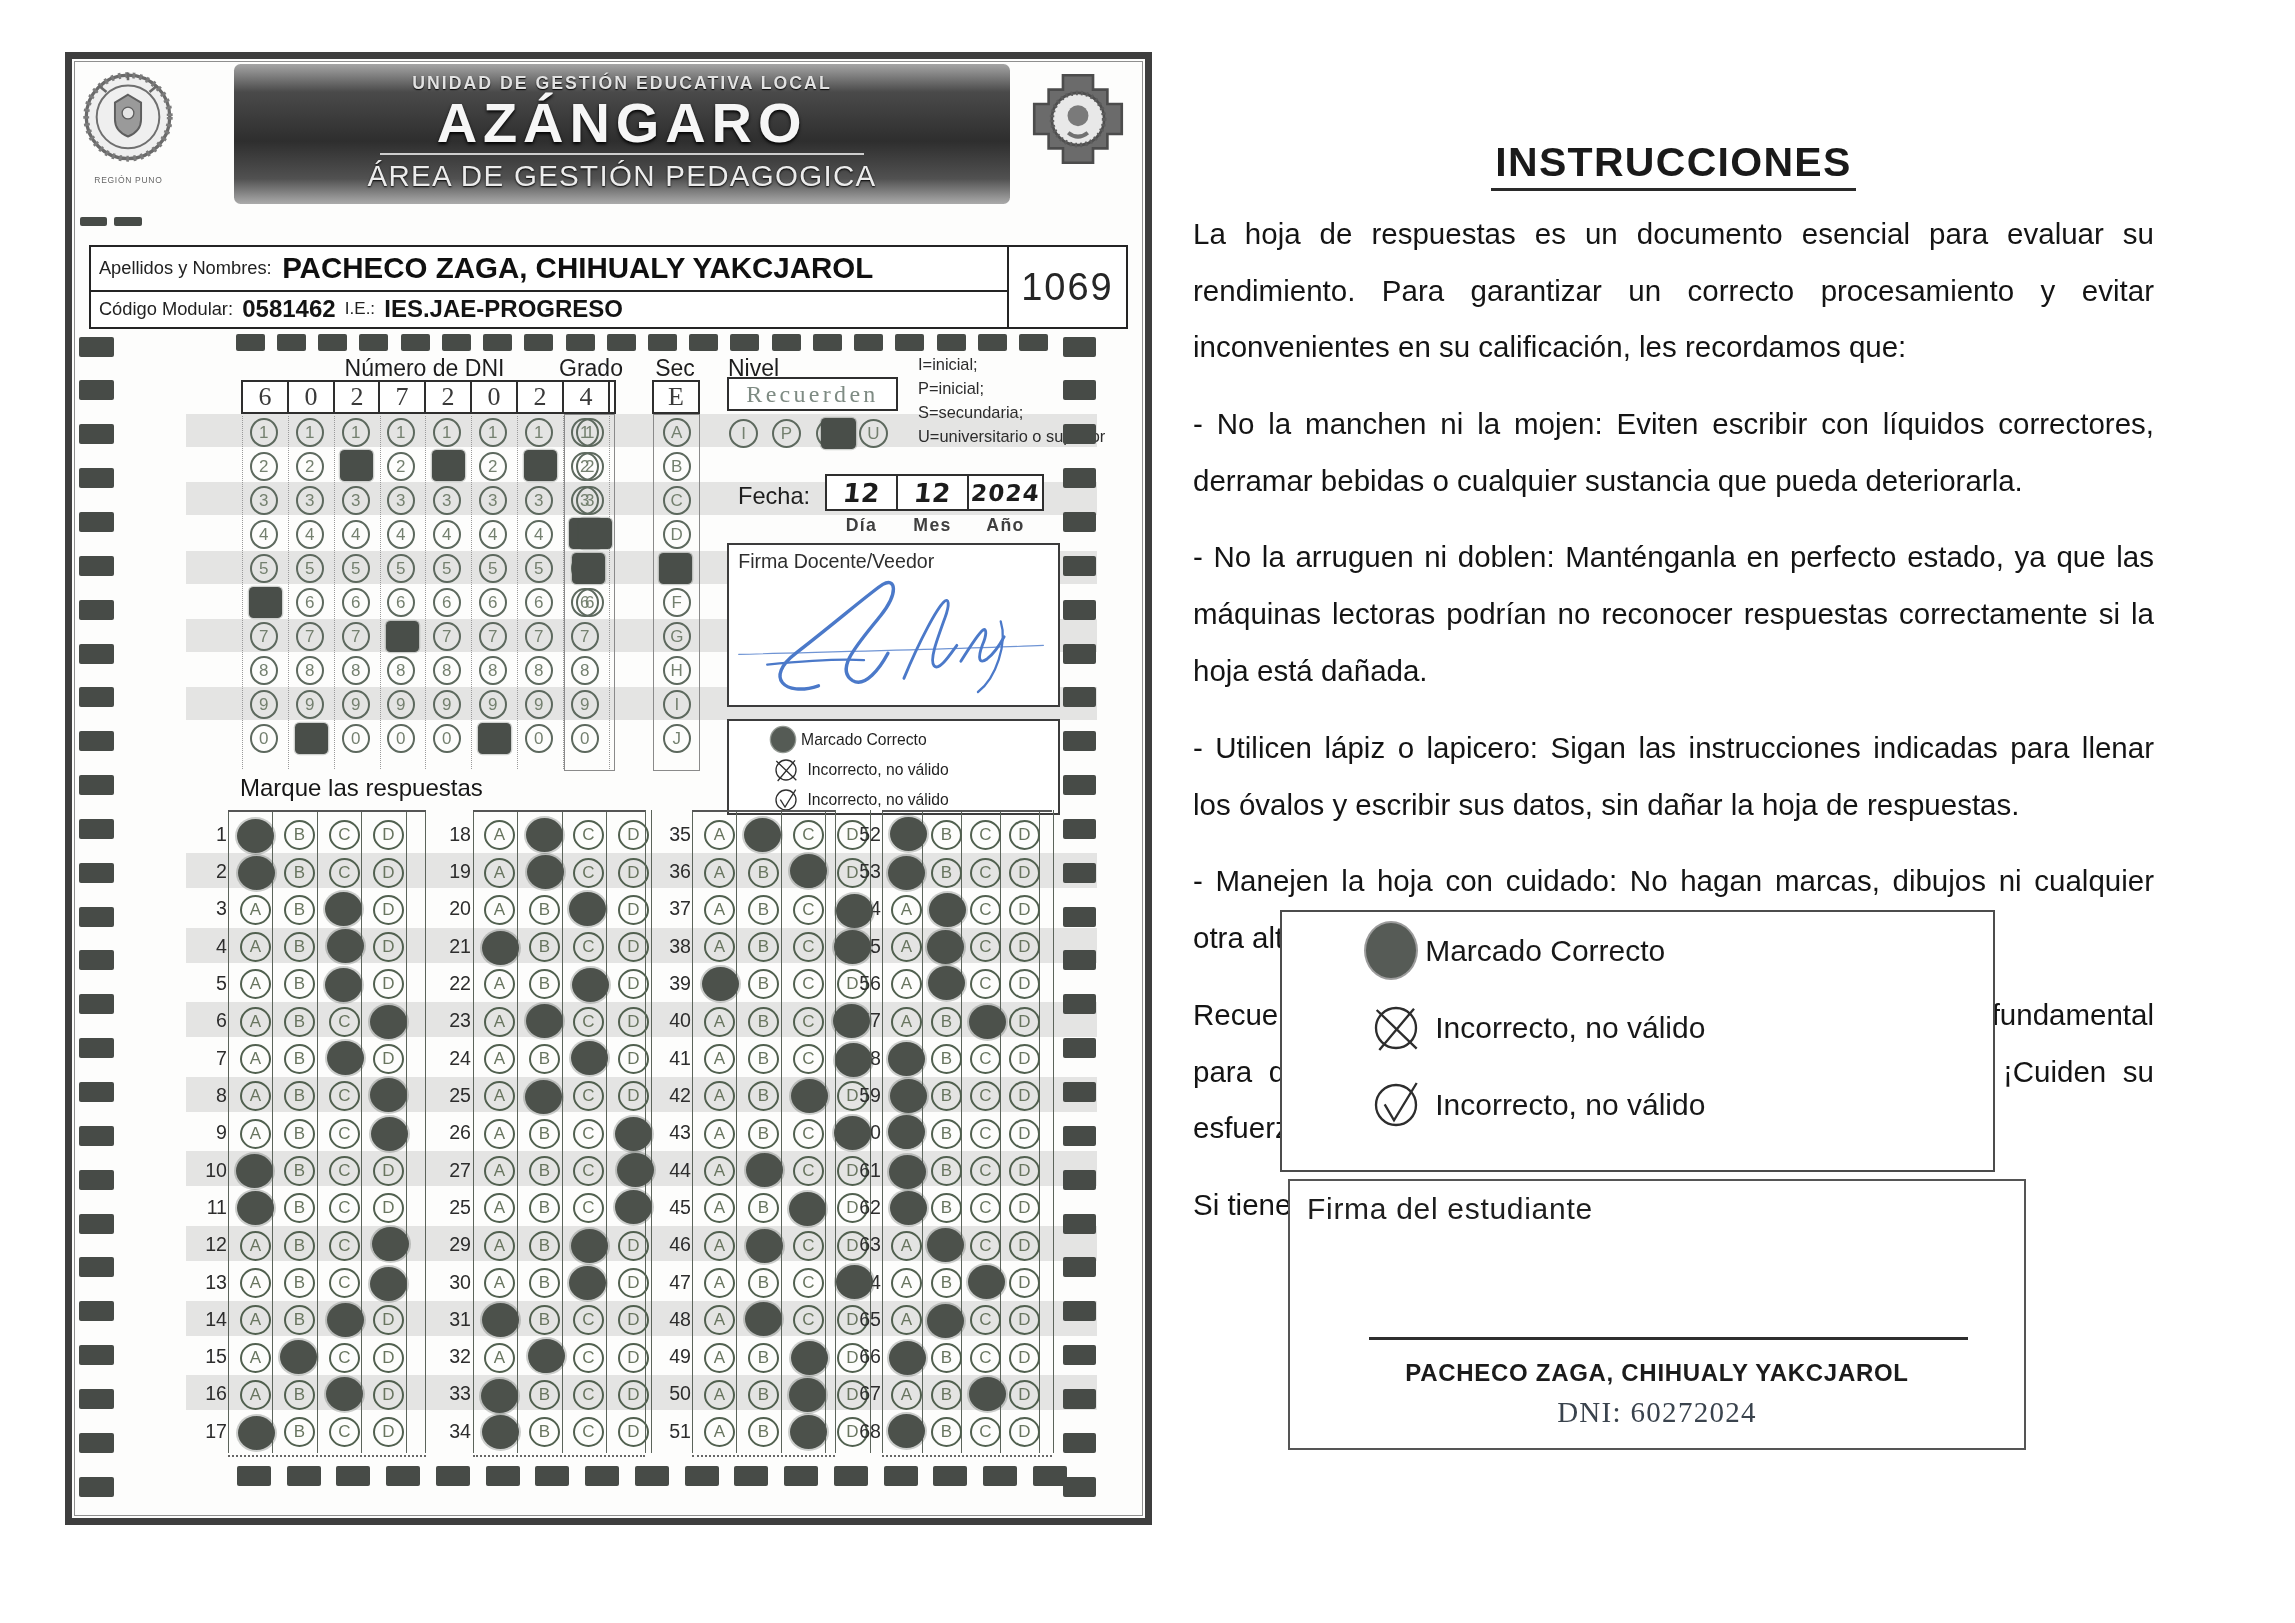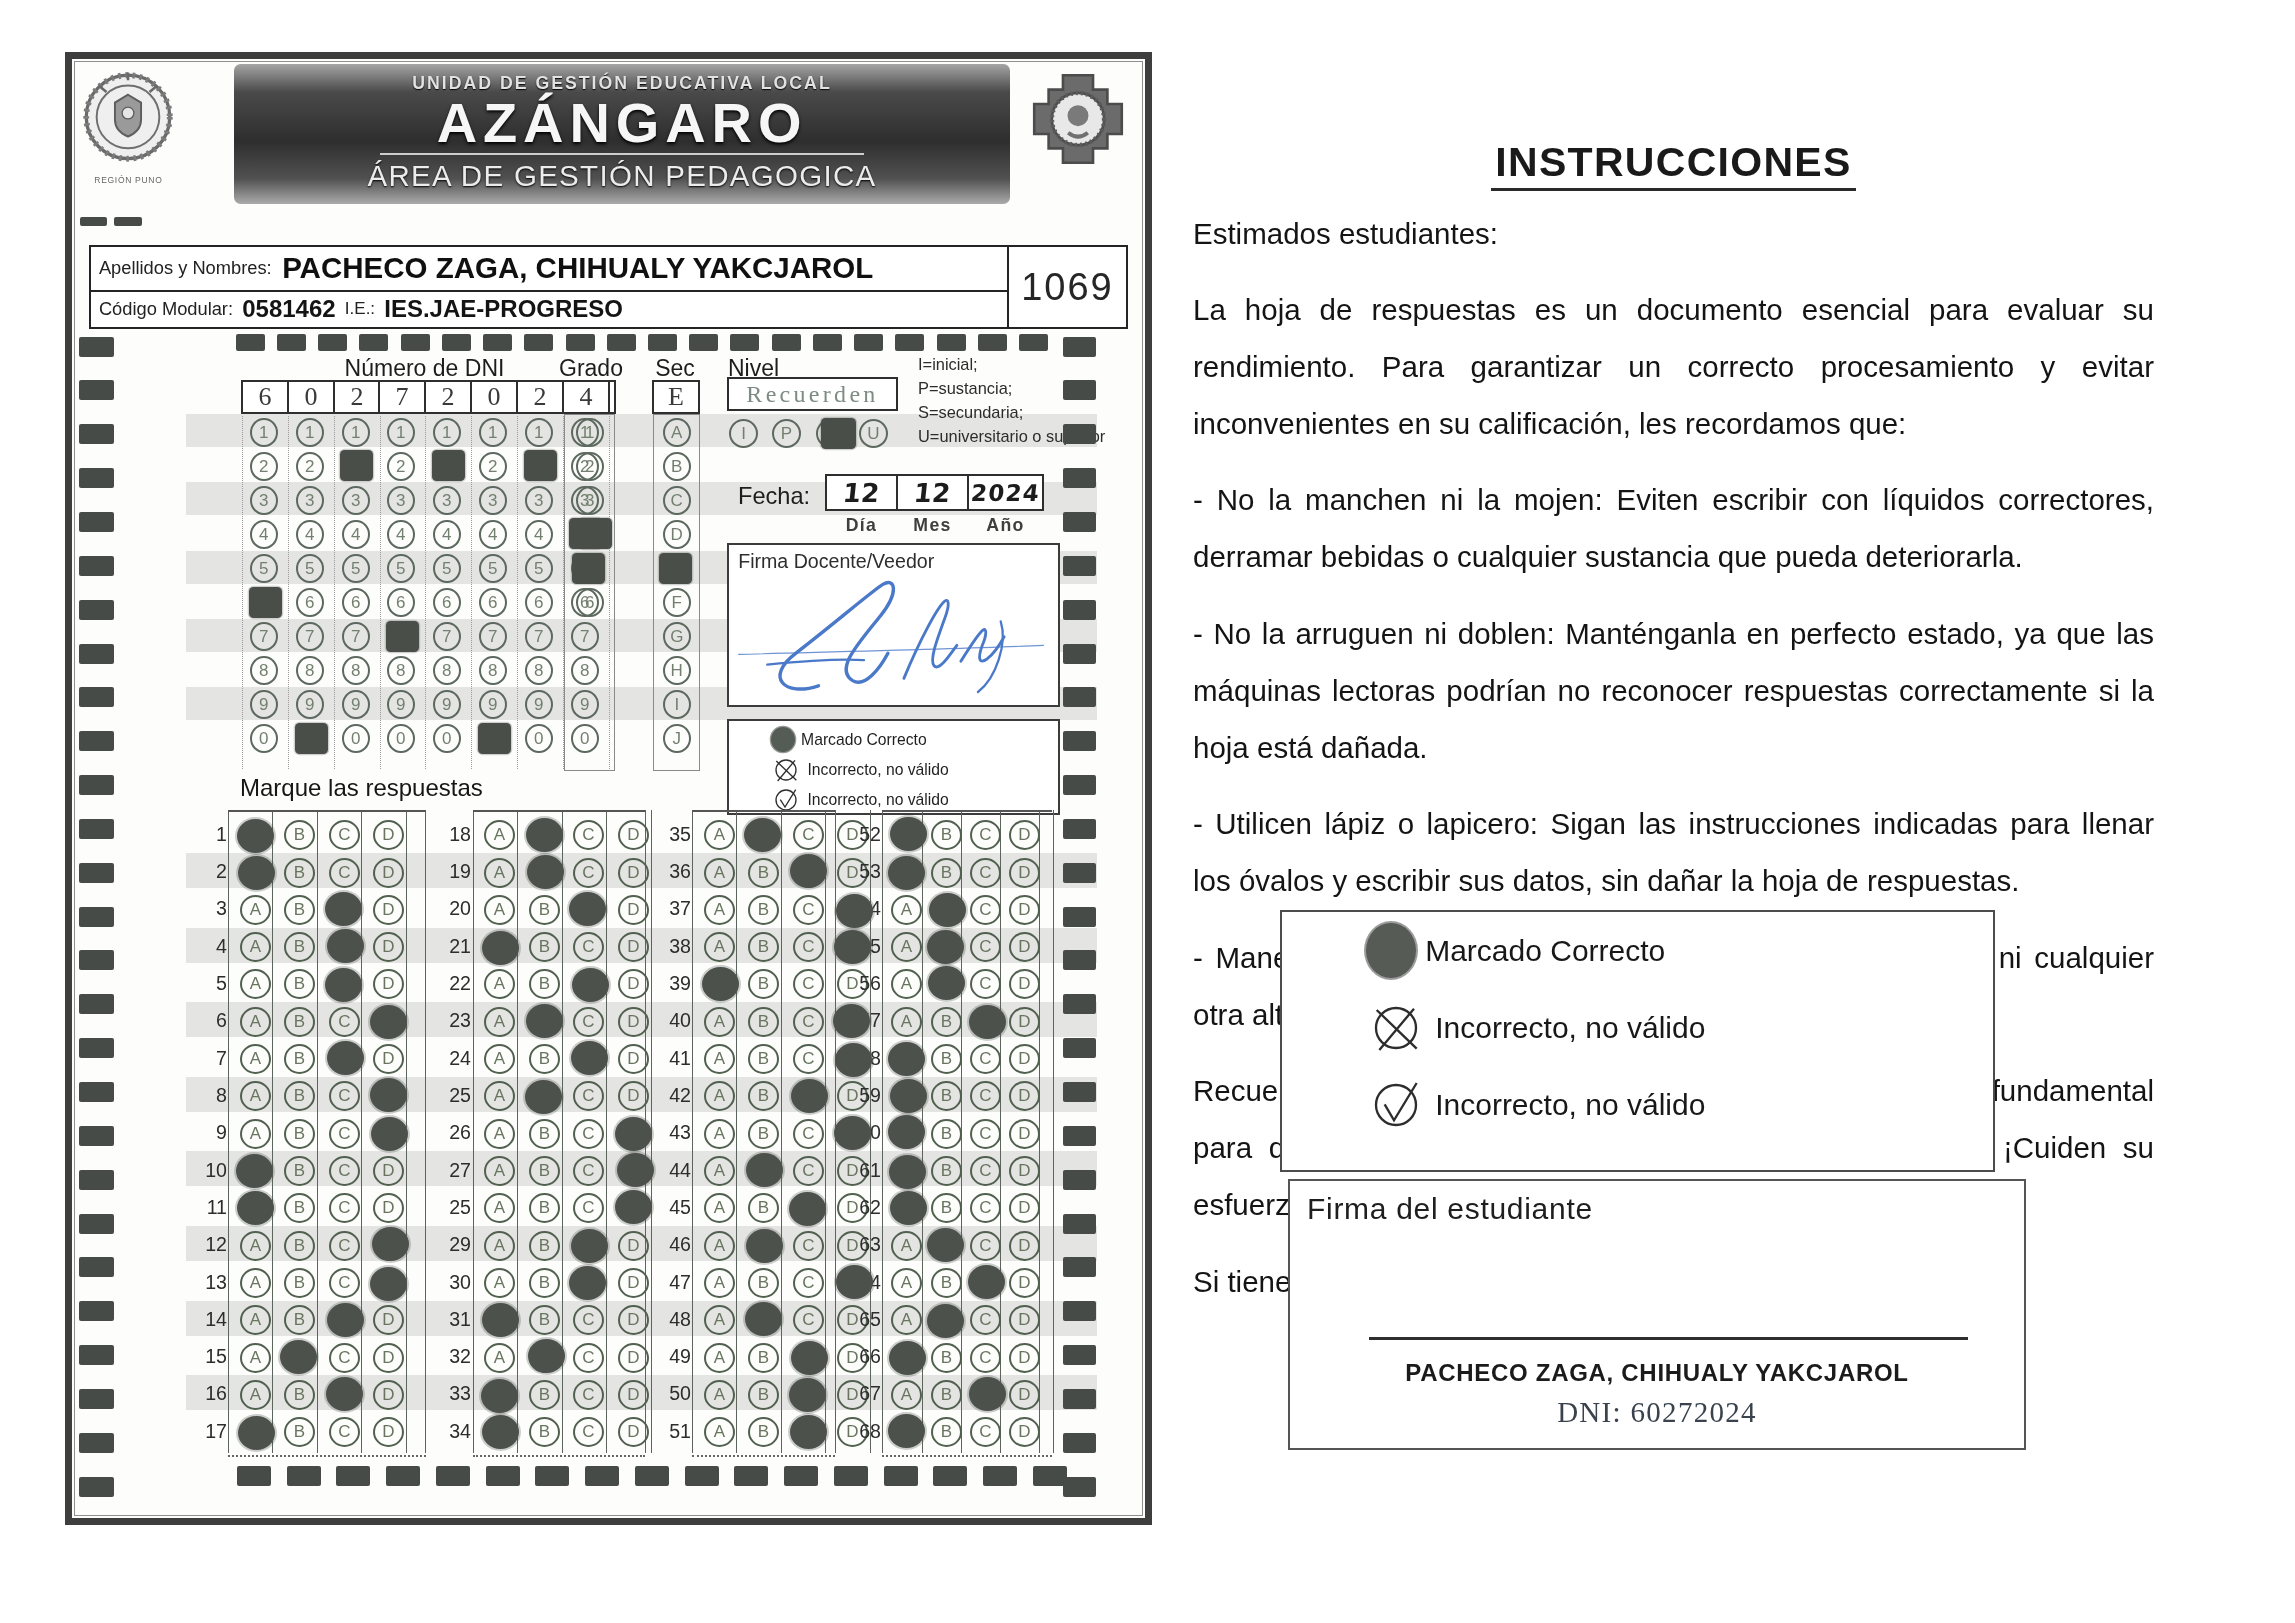--- a/index.html
+++ b/index.html
@@ -154,21 +154,21 @@
   </div>
   <div class="dbox" style="left:580px;top:321px;width:48px;">
     <span class="hd">E</span>
   </div>
 
   <div class="dbox" style="left:655px;top:318px;width:171px;">
     <span style="font-family:'Liberation Serif',serif;font-size:24px;letter-spacing:3.3px;color:#7e8b83;">Recuerden</span>
   </div>
   <div class="nivel-leg" style="left:846px;top:293px;">
     <div>I=inicial;</div>
-    <div>P=sustancia;</div>
+    <div>P=inicial;</div>
     <div>S=secundaria;</div>
     <div>U=universitario o superior</div>
   </div>
 
   <div class="fld-lbl" style="left:666px;top:424px;font-size:23.6px;">Fecha:</div>
   <div class="fecha-cell" style="left:753px;top:415px;width:73px;">
     <span class="hand" style="font-size:26px;">12</span>
   </div>
   <div class="fecha-cell" style="left:824px;top:415px;width:73px;">
     <span class="hand" style="font-size:26px;">12</span>
@@ -914,21 +914,20 @@
       <div class="abub" style="left: 819px; top: 1358px; width: 31px; height: 30px; position: absolute;">A</div>
       <div class="blob" style="left: 816px; top: 1355px; width: 37px; height: 34px; position: absolute; z-index: 3;"></div>
       <div class="abub" style="left: 859px; top: 1358px; width: 31px; height: 30px; position: absolute;">B</div>
       <div class="abub" style="left: 898px; top: 1358px; width: 31px; height: 30px; position: absolute;">C</div>
       <div class="abub" style="left: 937px; top: 1358px; width: 31px; height: 30px; position: absolute;">D</div>
     </div>
   </div>
 
 <div class="instr">
   <h1><span>INSTRUCCIONES</span></h1>
-  <p class="nojust">Estimados estudiantes:</p>
   <p>La hoja de respuestas es un documento esencial para evaluar su rendimiento. Para garantizar un correcto procesamiento y evitar inconvenientes en su calificación, les recordamos que:</p>
   <p>- No la manchen ni la mojen: Eviten escribir con líquidos correctores, derramar bebidas o cualquier sustancia que pueda deteriorarla.</p>
   <p>- No la arruguen ni doblen: Manténganla en perfecto estado, ya que las máquinas lectoras podrían no reconocer respuestas correctamente si la hoja está dañada.</p>
   <p>- Utilicen lápiz o lapicero: Sigan las instrucciones indicadas para llenar los óvalos y escribir sus datos, sin dañar la hoja de respuestas.</p>
   <p>- Manejen la hoja con cuidado: No hagan marcas, dibujos ni cualquier otra alteración fuera de las áreas permitidas.</p>
   <p>Recuerden que el buen estado de su hoja de respuestas es fundamental para que sus respuestas sean correctamente evaluadas. ¡Cuiden su esfuerzo y dedicación!</p>
   <p class="nojust">Si tienen dudas, por favor consulten antes de empezar.</p>
 </div>
 
 <div class="legend2">

